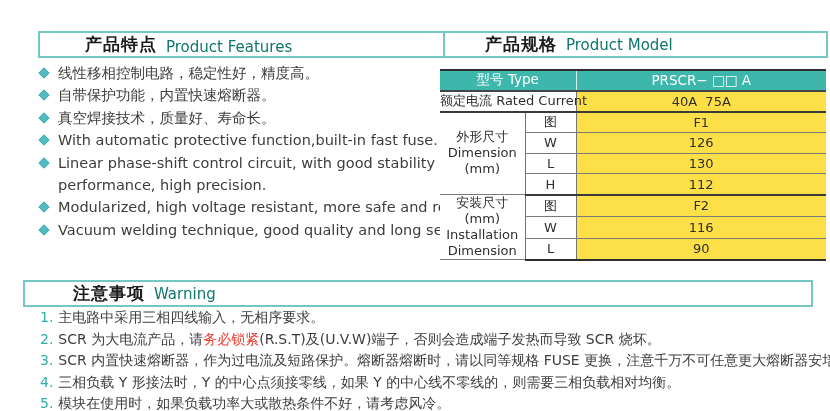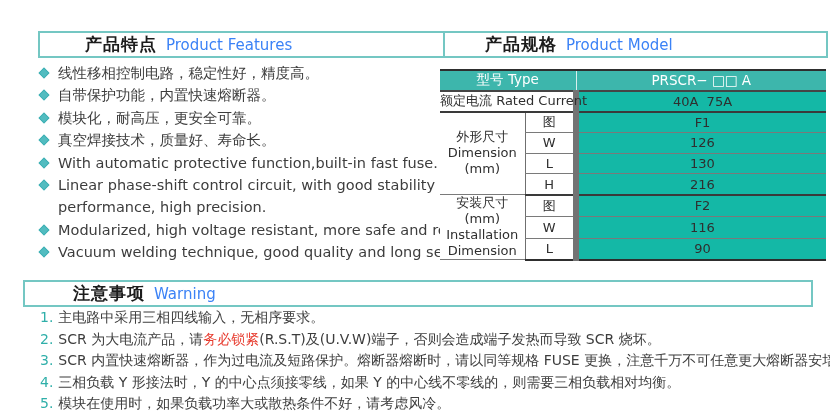--- a/index.html
+++ b/index.html
@@ -5,23 +5,23 @@
   html,body{margin:0;padding:0;}
   body{
     width:830px;height:411px;background:#ffffff;position:relative;overflow:hidden;
     font-family:"DejaVu Sans","Liberation Sans",sans-serif;color:#3b3b3b;
   }
   .title-box{
     position:absolute;height:23px;border:2px solid #74c7c3;background:#ffffff;
     display:flex;align-items:center;gap:9px;box-sizing:content-box;
   }
   .title-zh{font-size:17px;font-weight:bold;color:#1c1c1c;letter-spacing:1px;}
-  .title-en{font-size:15px;color:#3b82f6;}
+  .title-en{font-size:15px;color:#0f766e;}
   
-  .features-box{left:38px;top:31px;width:374px;padding-left:45px;}
+  .features-box{left:38px;top:31px;width:374px;padding-left:45px;align-items:flex-end;}
   .features-list{position:absolute;left:38px;top:62px;width:400px;list-style:none;margin:0;padding:0;}
   .features-list li{
     position:relative;line-height:22.4px;font-size:14.5px;color:#3d3d3d;padding-left:20px;
     white-space:nowrap;
   }
   .diamond{
     position:absolute;left:2px;top:7px;width:8px;height:8px;background:#52bcc0;
     transform:rotate(45deg);box-shadow:inset 0 0 0 1px #3fb0b4;
   }
   
@@ -30,21 +30,21 @@
     position:absolute;left:440px;top:69px;width:386px;border-collapse:collapse;
     font-size:13px;color:#2f2f2f;table-layout:fixed;
   }
   .spec-table tr{height:20.8px;}
   .spec-table td{padding:0;text-align:center;vertical-align:middle;border-bottom:1px solid #7a7a7a;}
   .spec-table .c1{width:85px;}
   .spec-table .c2{width:51px;}
   .spec-table .c3{width:250px;}
   td.teal{background:#3db6ac;color:#ffffff;font-size:13.5px;}
   tr.head td{border-top:2px solid #2e2e2e;border-bottom:2px solid #454545;}
-  td.val-cell{background:#14b8a6;border-left:6px solid #737373;white-space:pre;}
+  td.val-cell{background:#fde047;border-left:1px solid #737373;white-space:pre;}
   td.head-val{border-left:1px solid #d9efee;white-space:pre;}
   td.sub-cell{border-left:1px solid #6f6f6f;}
   td.lbl-left{text-align:right;white-space:nowrap;}
   td.merged{background:#ffffff;line-height:16px;margin-top:28px;}
   tr.group-end td{border-bottom:2px solid #3a3a3a;}
   tr.table-end td{border-bottom:2px solid #2e2e2e;}
   
   .warning-box{left:23px;top:280px;width:738px;padding-left:48px;}
   .warning-list{position:absolute;left:40px;top:307px;width:790px;margin:0;padding:0;list-style:none;}
   .warning-list li{line-height:21.6px;font-size:14px;color:#3d3d3d;white-space:nowrap;}
@@ -55,21 +55,20 @@
 <body>
 
 <div class="title-box features-box">
   <span class="title-zh">产品特点</span>
   <span class="title-en">Product Features</span>
 </div>
 
 <ul class="features-list">
   <li><span class="diamond"></span><span>线性移相控制电路，稳定性好，精度高。</span></li>
   <li><span class="diamond"></span><span>自带保护功能，内置快速熔断器。</span></li>
-  <li><span class="diamond"></span><span>模块化，耐高压，更安全可靠。</span></li>
   <li><span class="diamond"></span><span>真空焊接技术，质量好、寿命长。</span></li>
   <li><span class="diamond"></span><span>With automatic protective function,built-in fast fuse.</span></li>
   <li><span class="diamond"></span><span>Linear phase-shift control circuit, with good stability</span></li>
   <li class="no-bullet"><span>performance, high precision.</span></li>
   <li><span class="diamond"></span><span>Modularized, high voltage resistant, more safe and reliable.</span></li>
   <li><span class="diamond"></span><span>Vacuum welding technique, good quality and long service life.</span></li>
 </ul>
 
 <div class="title-box spec-box">
   <span class="title-zh">产品规格</span>
@@ -103,21 +102,21 @@
   <tr>
     <td class="sub-cell">W</td>
     <td class="val-cell">126</td>
   </tr>
   <tr>
     <td class="sub-cell">L</td>
     <td class="val-cell">130</td>
   </tr>
   <tr class="group-end">
     <td class="sub-cell">H</td>
-    <td class="val-cell">216</td>
+    <td class="val-cell">112</td>
   </tr>
   <tr>
     <td rowspan="3" class="merged">
       <div>安装尺寸(mm)</div>
       <div>Installation</div>
       <div>Dimension</div>
     </td>
     <td class="sub-cell">图</td>
     <td class="val-cell">F2</td>
   </tr>

